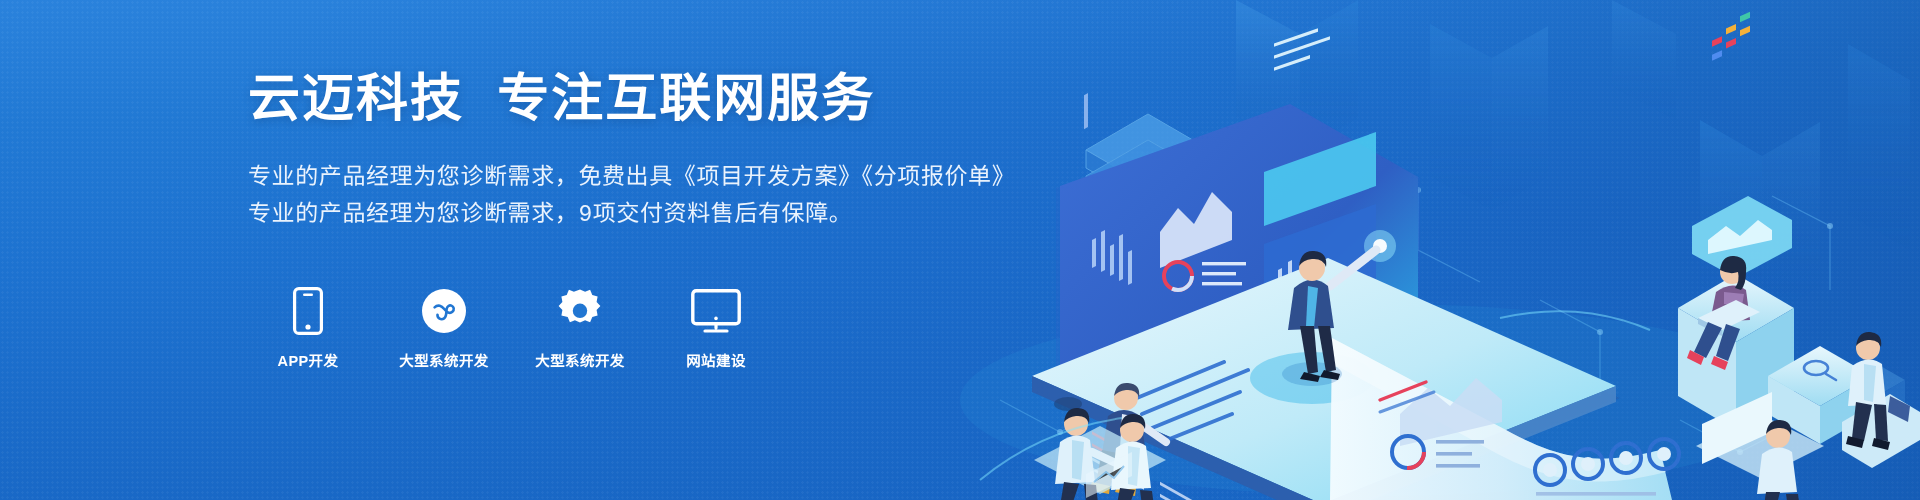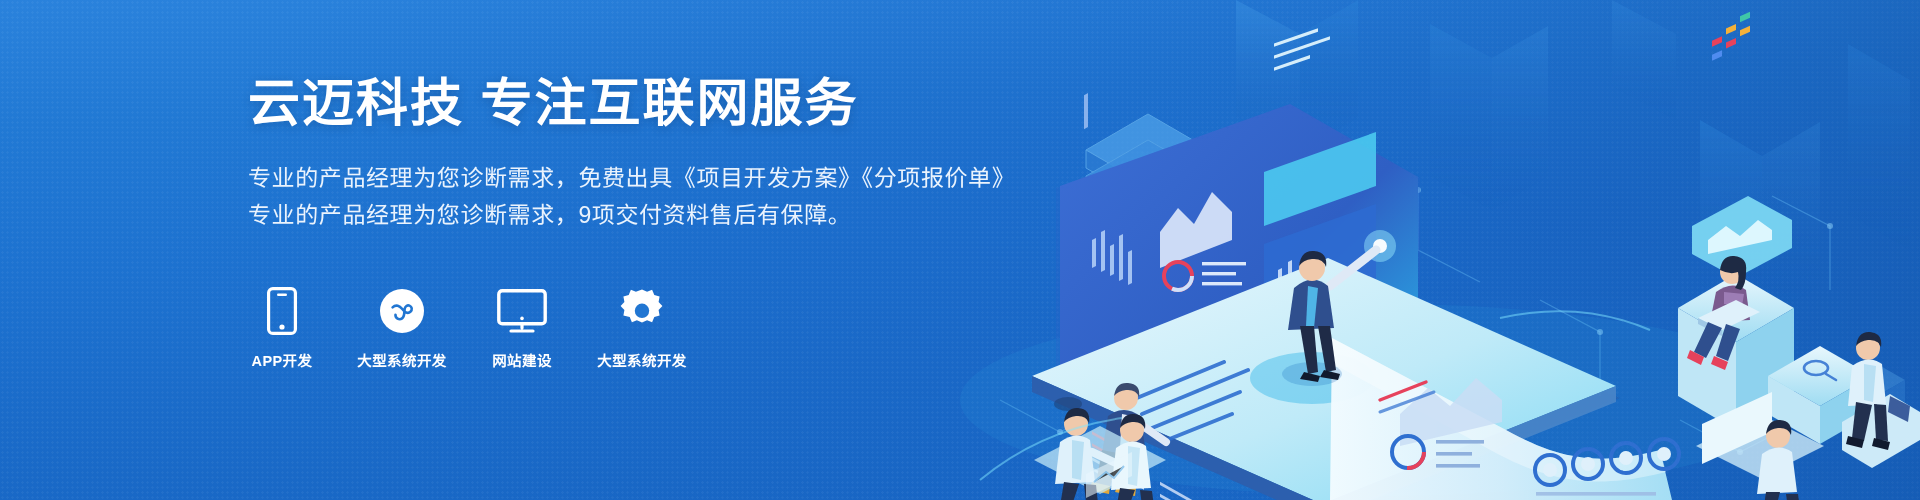--- a/index.html
+++ b/index.html
@@ -17,31 +17,31 @@
   }
   
   .banner::before{
     content:"";position:absolute;inset:0;
     background-image:radial-gradient(rgba(255,255,255,.055) 1px, transparent 1.2px);
     background-size:5px 5px;
     opacity:.8;pointer-events:none;
   }
 
   
-  .copy{position:absolute;left:248px;top:74px;width:860px;z-index:6;}
+  .copy{position:absolute;left:248px;top:74px;width:860px;z-index:6;font-family:Liberation Mono, monospace;}
   .headline{
     margin:0;color:#ffffff;font-size:52px;line-height:1.12;
     font-weight:bold;letter-spacing:2px;white-space:nowrap;
     text-shadow:0 2px 10px rgba(9,52,110,.30);
   }
   .sub{margin:0;color:#eaf3fd;font-size:23px;line-height:1.62;letter-spacing:.6px;white-space:nowrap;}
   .sub.first{margin-top:28px;}
 
   
-  .services{position:absolute;left:234px;top:285px;display:flex;align-items:flex-end;gap:24px;z-index:7;}
+  .services{position:absolute;left:260px;top:285px;display:flex;align-items:flex-end;gap:40px;z-index:7;}
   .svc{display:flex;flex-direction:column;align-items:center;width:96px;}
   .svc-ico{height:52px;display:flex;align-items:center;justify-content:center;margin-bottom:12px;}
   .svc-ico svg{display:block;}
   .svc-label{color:#ffffff;font-size:14.5px;font-weight:bold;letter-spacing:.4px;white-space:nowrap;}
 
   
   .bgfx{position:absolute;inset:0;z-index:1;pointer-events:none;}
   .art{position:absolute;right:0;top:0;width:1060px;height:500px;z-index:4;}
   .art svg,.bgfx svg{display:block;width:100%;height:100%;}
 </style>
@@ -164,37 +164,37 @@
           <circle cx="23" cy="23" r="22" fill="#ffffff"></circle>
           <path d="M13.6 19.4c3.4-3.4 7.2-1.4 9.4 1.4 2.2 2.8 5.4 5.6 8.4 3 2.2-1.9 1.6-5.3-.9-6.2-2.2-.8-4.3.8-4.8 3.1-.7 3.3.3 7.6-2.6 9.7-3 2.2-7-.3-6.6-3.7" fill="none" stroke="#2176d2" stroke-width="2.6" stroke-linecap="round" stroke-linejoin="round"></path>
         </svg>
       </span>
       <span class="svc-label">大型系统开发</span>
     </div>
 
 
     <div class="svc">
       <span class="svc-ico">
+        <svg width="46" height="46" viewBox="0 0 46 46">
+          <path d="M23 1.6l5.1 2.2 5-2.0 2.2 5.1 5.3 1.7-1.0 5.4 3.8 4.0-3.8 4.0 1.0 5.4-5.3 1.7-2.2 5.1-5-2.0-5.1 2.2-5.1-2.2-5 2.0-2.2-5.1L4.4 27.4l1.0-5.4L1.6 18l3.8-4.0-1.0-5.4 5.3-1.7 2.2-5.1 5 2.0z" fill="#ffffff"></path>
+          <circle cx="23" cy="22.8" r="7.2" fill="#2176d2"></circle>
+        </svg>
+      </span>
+      <span class="svc-label">大型系统开发</span>
+    </div>
+
+    <div class="svc">
+      <span class="svc-ico">
         <svg width="50" height="44" viewBox="0 0 50 44" fill="none">
           <rect x="1.8" y="1.8" width="46.4" height="33" rx="3.4" stroke="#ffffff" stroke-width="3.4"></rect>
           <circle cx="25" cy="29.4" r="1.8" fill="#ffffff"></circle>
           <path d="M25 34.8v4.2M14 42h22" stroke="#ffffff" stroke-width="3.2" stroke-linecap="round"></path>
         </svg>
       </span>
       <span class="svc-label">网站建设</span>
-    </div>
-
-    <div class="svc">
-      <span class="svc-ico">
-        <svg width="46" height="46" viewBox="0 0 46 46">
-          <path d="M23 1.6l5.1 2.2 5-2.0 2.2 5.1 5.3 1.7-1.0 5.4 3.8 4.0-3.8 4.0 1.0 5.4-5.3 1.7-2.2 5.1-5-2.0-5.1 2.2-5.1-2.2-5 2.0-2.2-5.1L4.4 27.4l1.0-5.4L1.6 18l3.8-4.0-1.0-5.4 5.3-1.7 2.2-5.1 5 2.0z" fill="#ffffff"></path>
-          <circle cx="23" cy="22.8" r="7.2" fill="#2176d2"></circle>
-        </svg>
-      </span>
-      <span class="svc-label">大型系统开发</span>
     </div>
   </div>
 
   <div class="art">
     <svg viewBox="0 0 1060 500" preserveAspectRatio="xMidYMid meet" aria-hidden="true">
       <defs>
         <linearGradient id="scr" x1="0" y1="0" x2="1" y2="1">
           <stop offset="0%" stop-color="#3d6fd6"></stop>
           <stop offset="55%" stop-color="#2f5fc4"></stop>
           <stop offset="100%" stop-color="#27c3ee"></stop>

